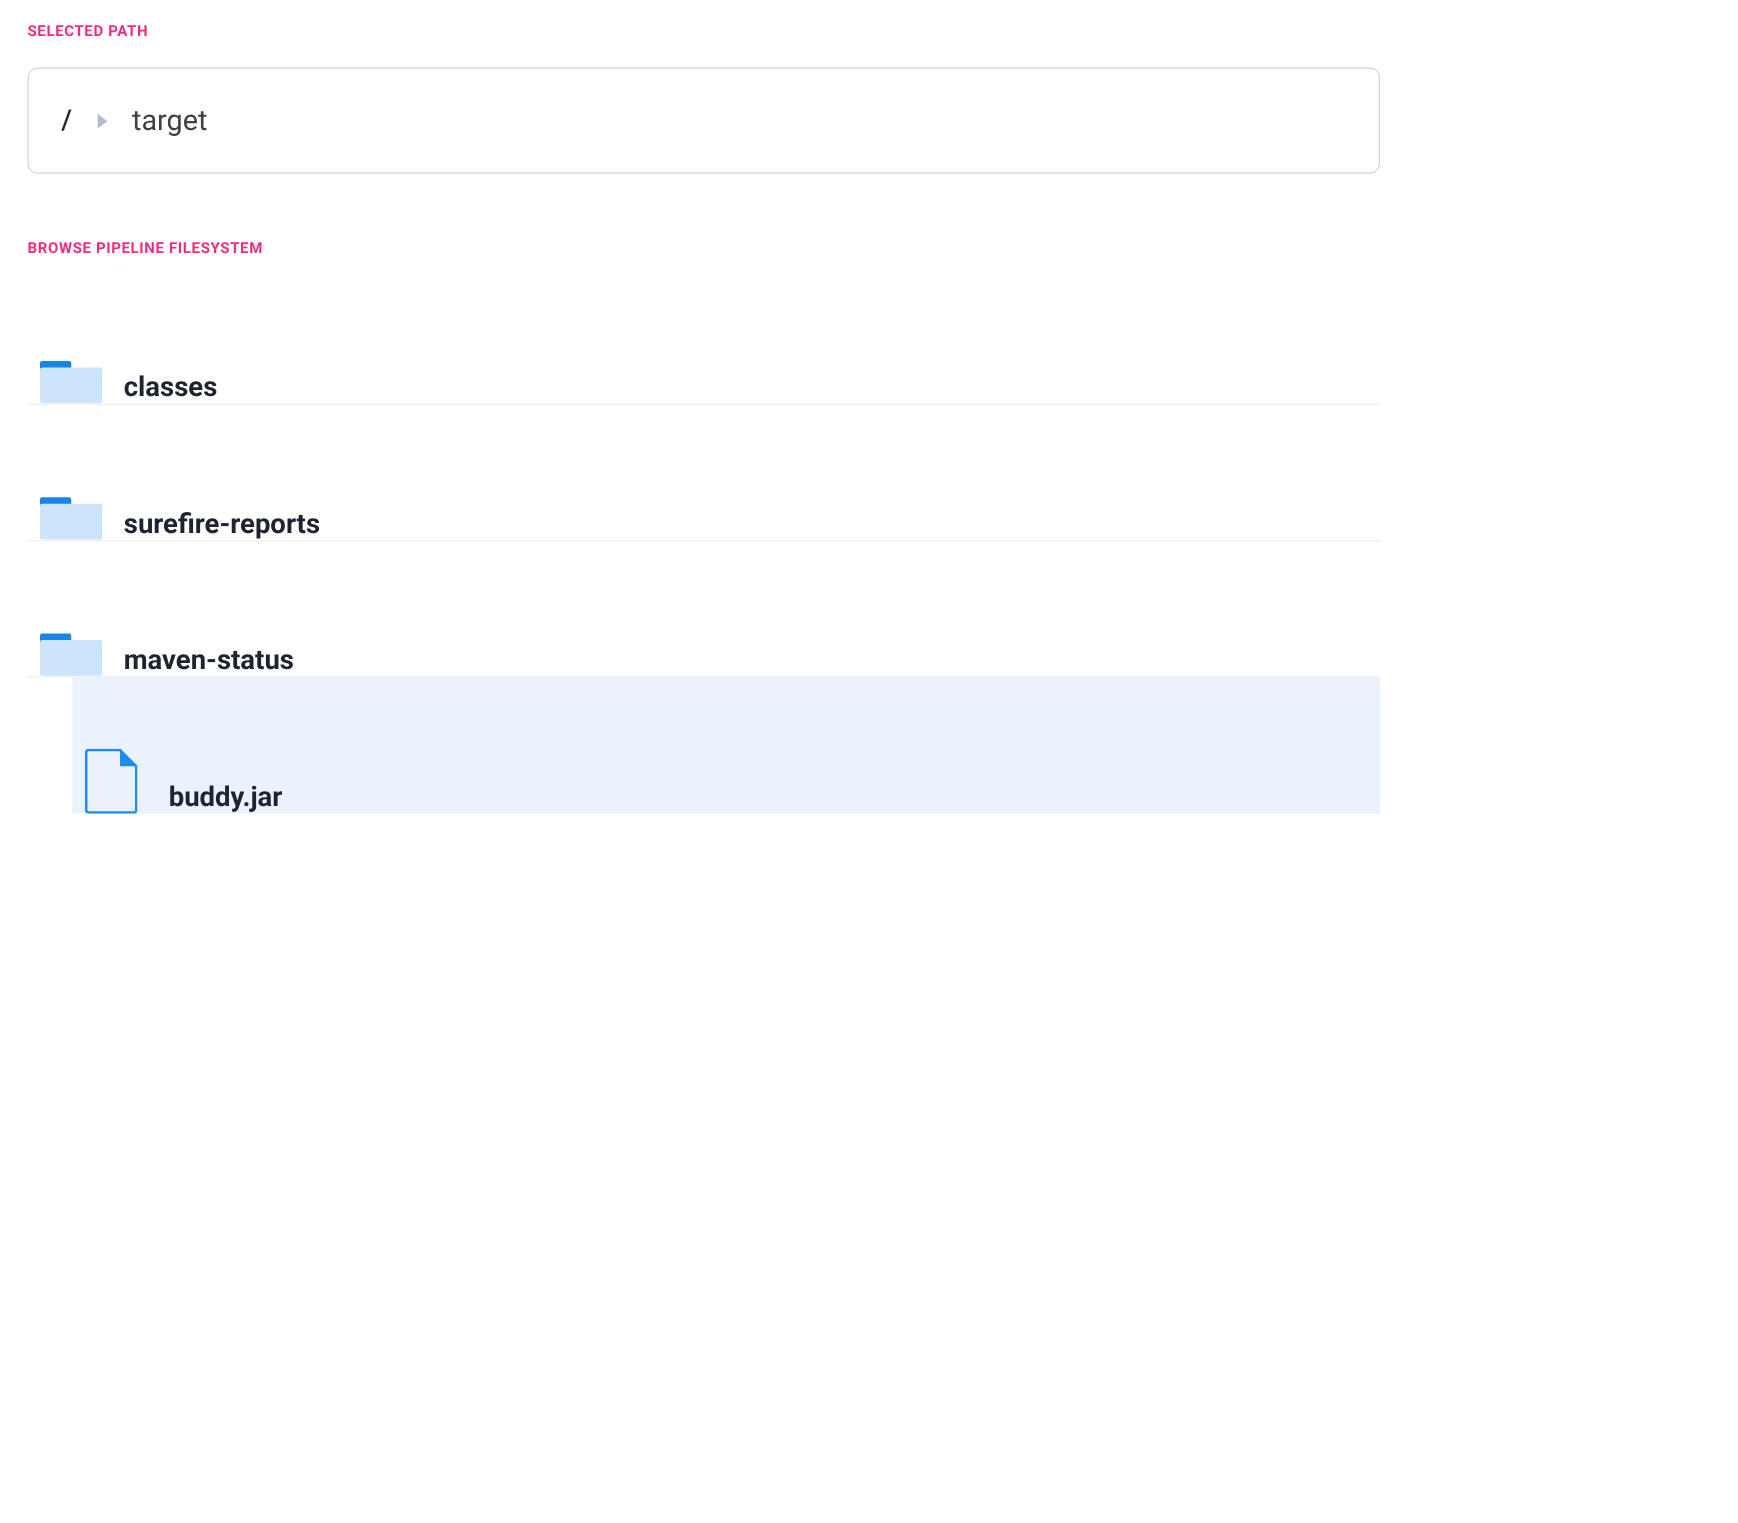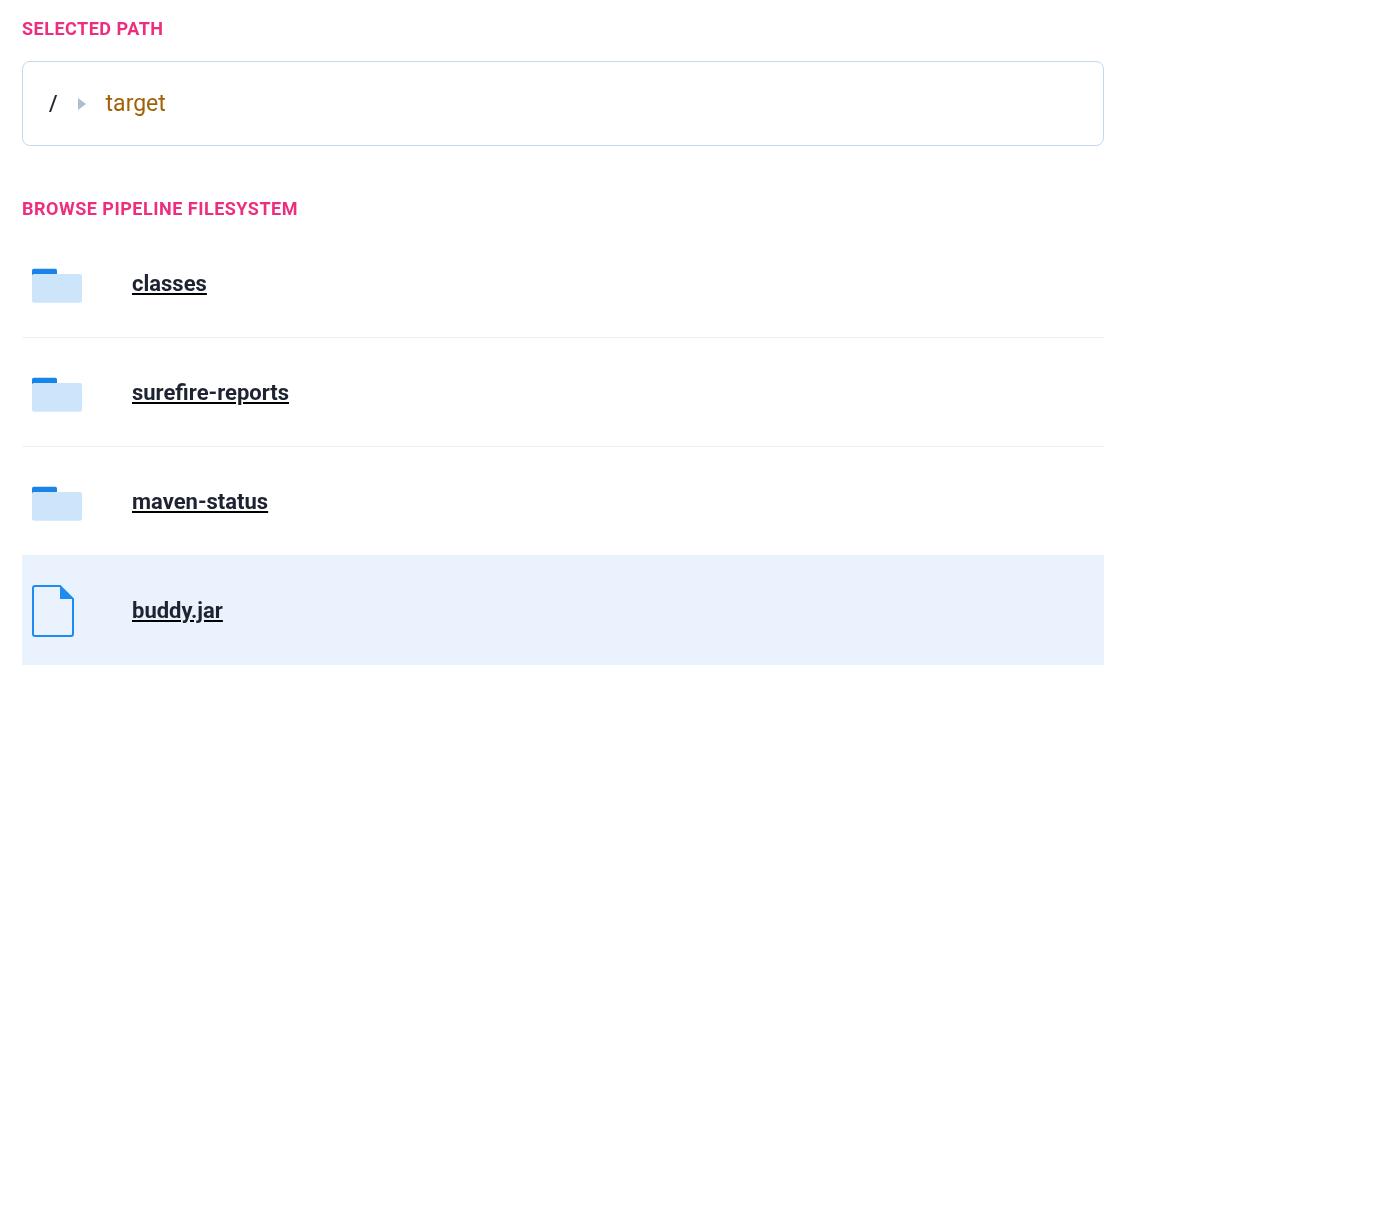--- a/index.html
+++ b/index.html
@@ -6,21 +6,21 @@
   body {
     background: #ffffff;
     font-family: -apple-system, BlinkMacSystemFont, "Segoe UI", Roboto, "Helvetica Neue", Arial, sans-serif;
     padding: 18px 22px;
     width: 1390px;
   }
   .section-label {
     color: #ED2E7F;
     text-transform: uppercase;
     font-weight: 700;
-    font-size: 18px;
+    font-size: 12px;
     letter-spacing: 0.5px;
   }
   .path-box {
     margin-top: 22px;
     border: 1px solid #c6d7ee;
     border-radius: 8px;
     padding: 28px 26px;
     display: flex;
     align-items: center;
     gap: 20px;
@@ -29,44 +29,44 @@
   .path-root {
     color: #232830;
     font-size: 22px;
     font-weight: 500;
   }
   .chev {
     color: #a6b4c7;
     display: inline-flex;
   }
   .path-current {
-    color: #a16207;
+    color: #404040;
     font-size: 23px;
     font-weight: 400;
   }
   .section-browse {
     margin-top: 52px;
     margin-bottom: 10px;
   }
   .listing {
     width: 1082px;
   }
   .row {
     display: flex;
-    align-items: center;
+    align-items: flex-end;
     height: 109px;
     border-bottom: 1px solid #eceff3;
     padding-left: 10px;
-    gap: 48px;
+    gap: 15px;
     cursor: pointer;
-    text-decoration: underline;
   }
   .row:last-child { border-bottom: none; }
   .row.selected {
     background: #EAF2FD;
+    margin-left: 36px;
   }
   .icon-cell {
     width: 52px;
     display: flex;
     align-items: center;
     justify-content: flex-start;
   }
   .row-name {
     color: #1d2330;
     font-size: 22px;

